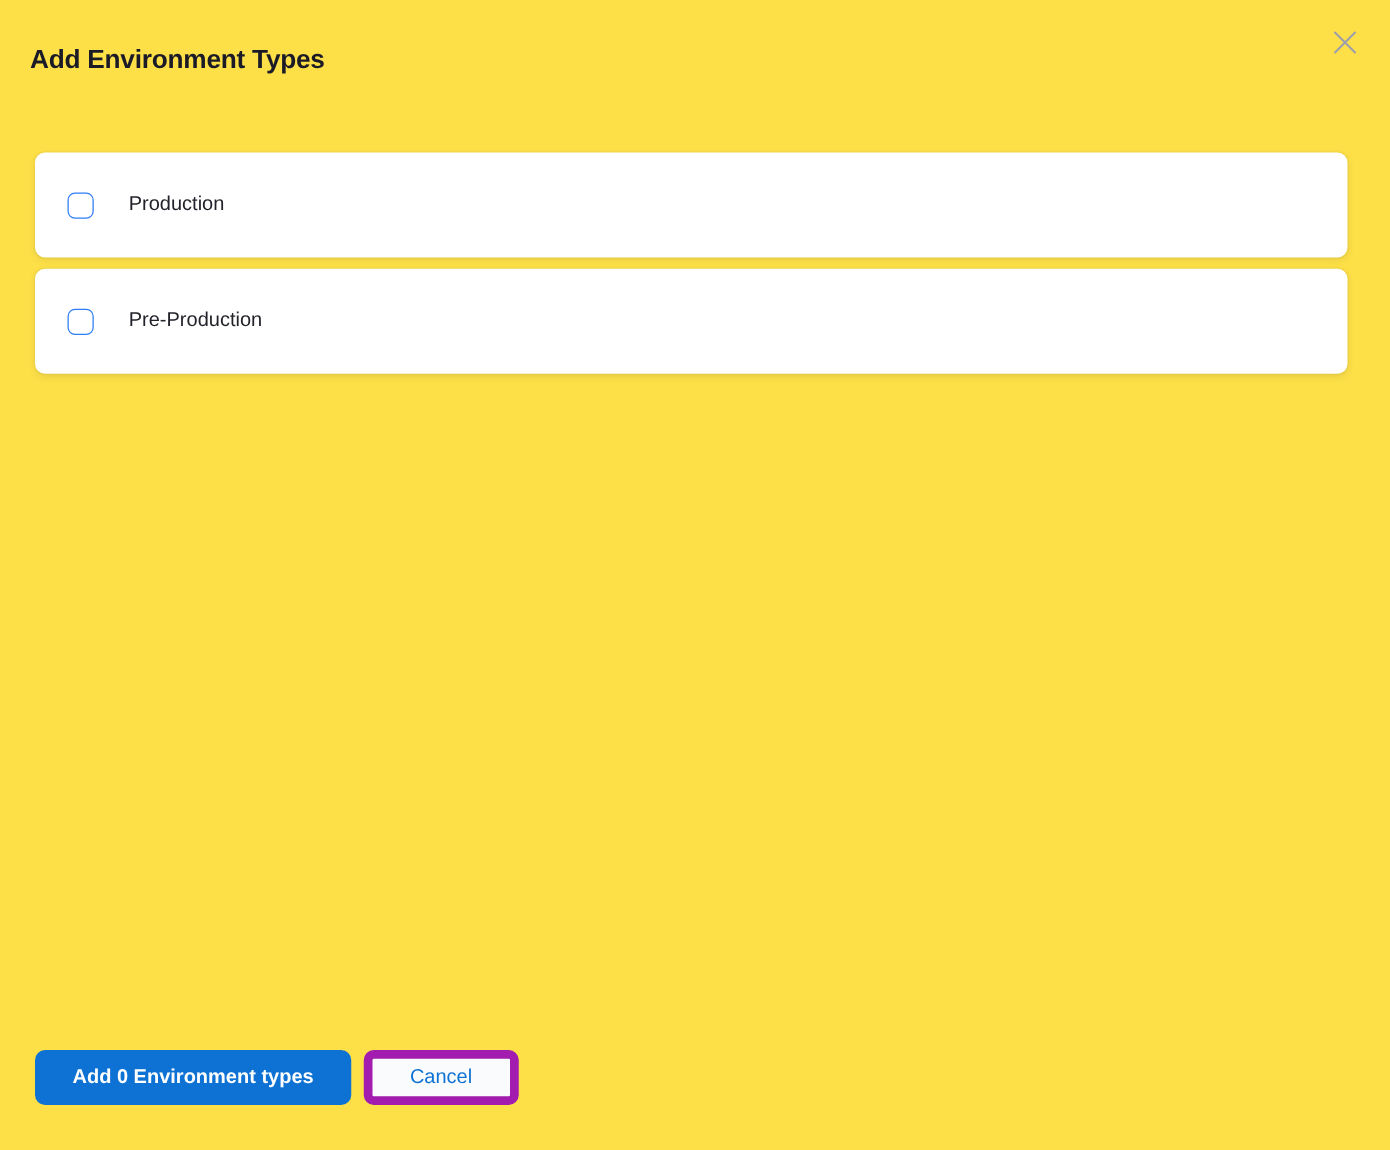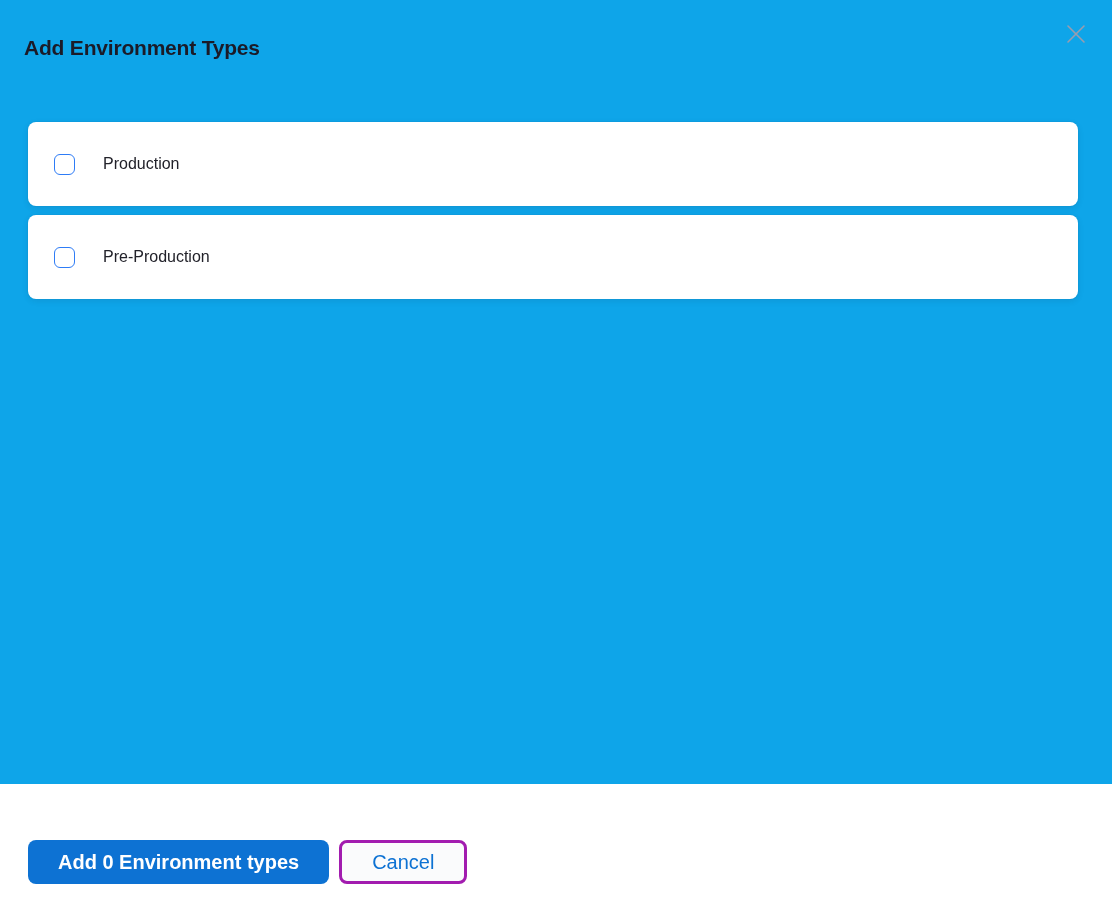--- a/index.html
+++ b/index.html
@@ -6,22 +6,22 @@
   html, body { background: #fff; }
   body {
     font-family: "Liberation Sans", sans-serif;
     width: 1112px;
     height: 920px;
     overflow: hidden;
   }
   .modal {
     position: relative;
     width: 1112px;
-    height: 784px;
-    background: #0ea5e9;
+    height: 920px;
+    background: #fde047;
   }
   .modal-title {
     position: absolute;
     left: 24px;
     top: 36px;
     font-size: 21px;
     font-weight: 700;
     letter-spacing: -0.2px;
     color: var(--title-text, #1b1b28);
   }
@@ -78,38 +78,38 @@
     left: 28px;
     top: 840px;
     display: flex;
     align-items: center;
     gap: 10px;
   }
   .btn {
     height: 44px;
     border-radius: 8px;
     font-family: "Liberation Sans", sans-serif;
-    font-size: 20px;
+    font-size: 16px;
     display: inline-flex;
     align-items: center;
     justify-content: center;
     cursor: pointer;
   }
   .btn-primary {
     background: var(--primary, #0d72d3);
     color: #ffffff;
     font-weight: 700;
     border: none;
     padding: 0 30px;
   }
   .btn-secondary {
     background: #fafbfc;
     color: var(--primary, #0d72d3);
     font-weight: 400;
-    border: 3px solid #a21caf;
+    border: 7px solid #a21caf;
     padding: 0 30px;
   }
 </style>
 </head>
 <body>
 
 <div class="modal">
 
   <h1 class="modal-title">Add Environment Types</h1>
 

